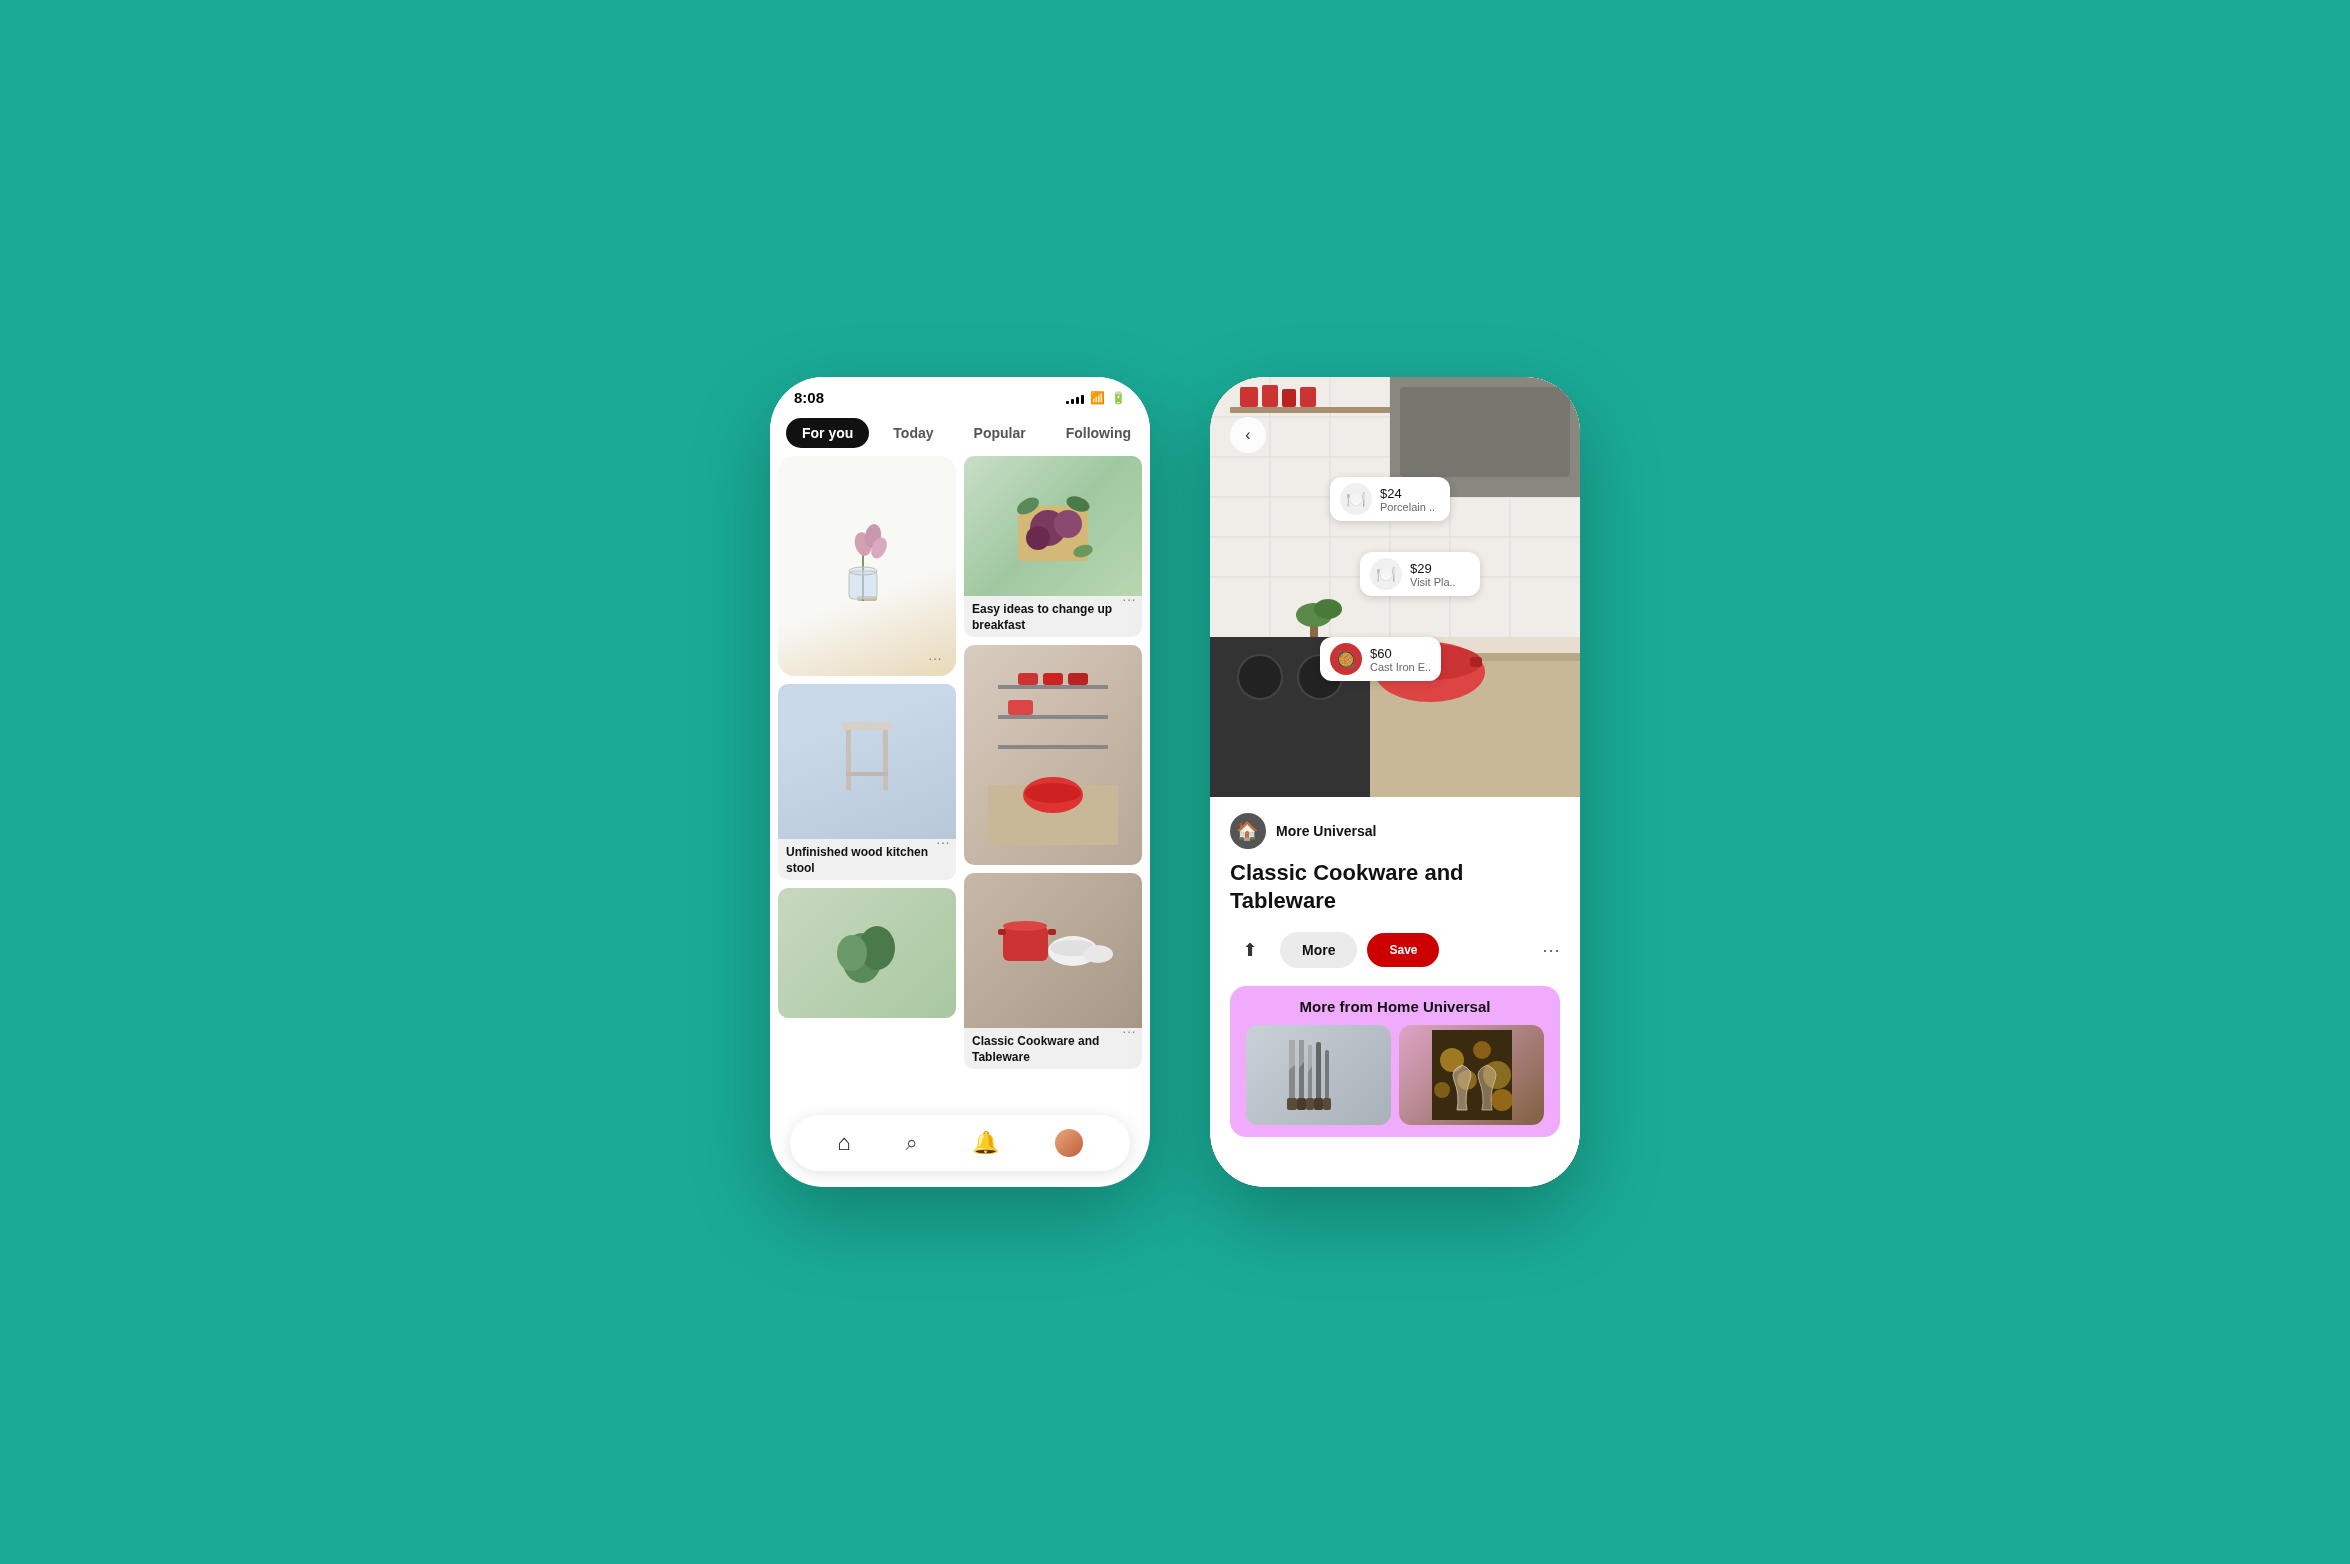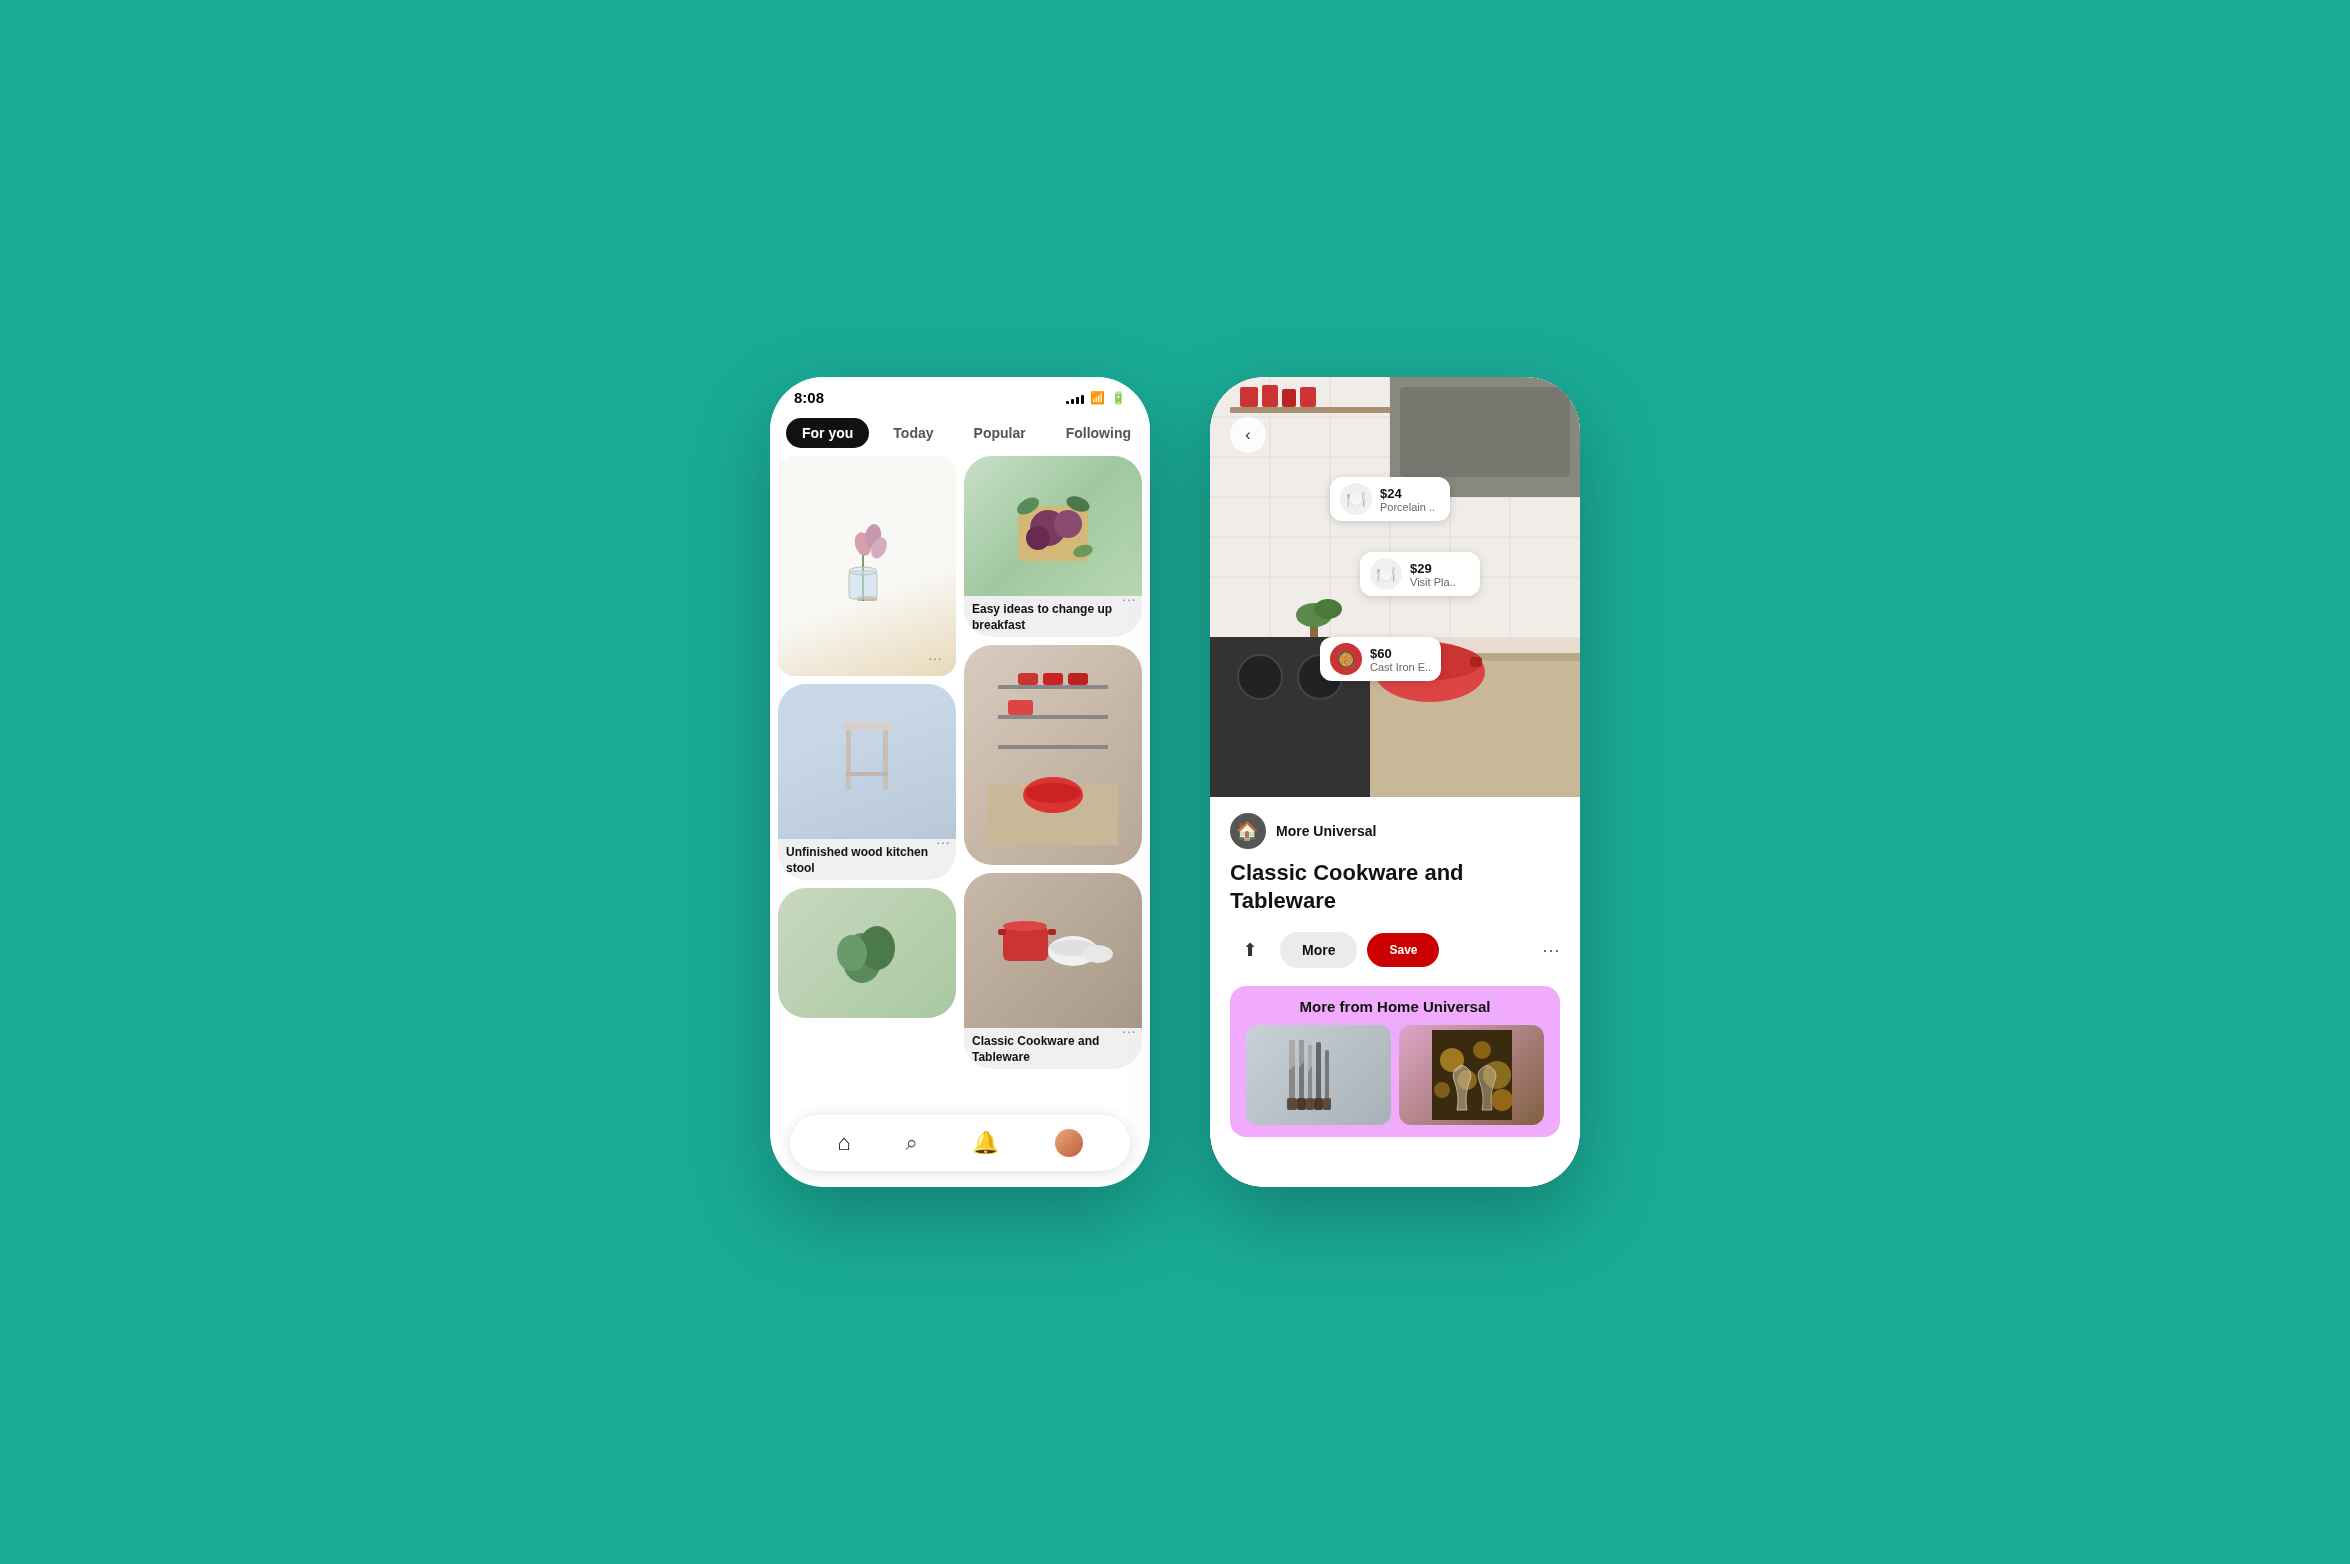--- a/index.html
+++ b/index.html
@@ -93,21 +93,21 @@
       overflow: hidden;
     }
     .pin-col {
       flex: 1;
       display: flex;
       flex-direction: column;
       gap: 8px;
     }
     .pin-card {
       background: #f0f0f0;
-      border-radius: 28px;
+      border-radius: 10px;
       overflow: hidden;
       position: relative;
       flex-shrink: 0;
     }
     .pin-label {
       padding: 6px 8px 4px;
       font-size: 12px;
       font-weight: 600;
       color: #111;
       line-height: 1.3;
@@ -259,21 +259,21 @@
       border-radius: 50%;
       display: flex;
       align-items: center;
       justify-content: center;
       font-size: 16px;
       flex-shrink: 0;
     }
     .tag-icon-white { background: #f0f0f0; }
     .tag-icon-red { background: #cc3333; }
     .tag-info { display: flex; flex-direction: column; }
-    .tag-price { font-size: 13px; font-weight: 700; color: #111; }
+    .tag-price { font-size: 13px; font-weight: 400; color: #111; }
     .tag-name { font-size: 11px; color: #666; }
 
     
     .detail-content {
       flex: 1;
       background: #fff;
       padding: 16px 20px;
       overflow: hidden;
     }
     .detail-publisher {

